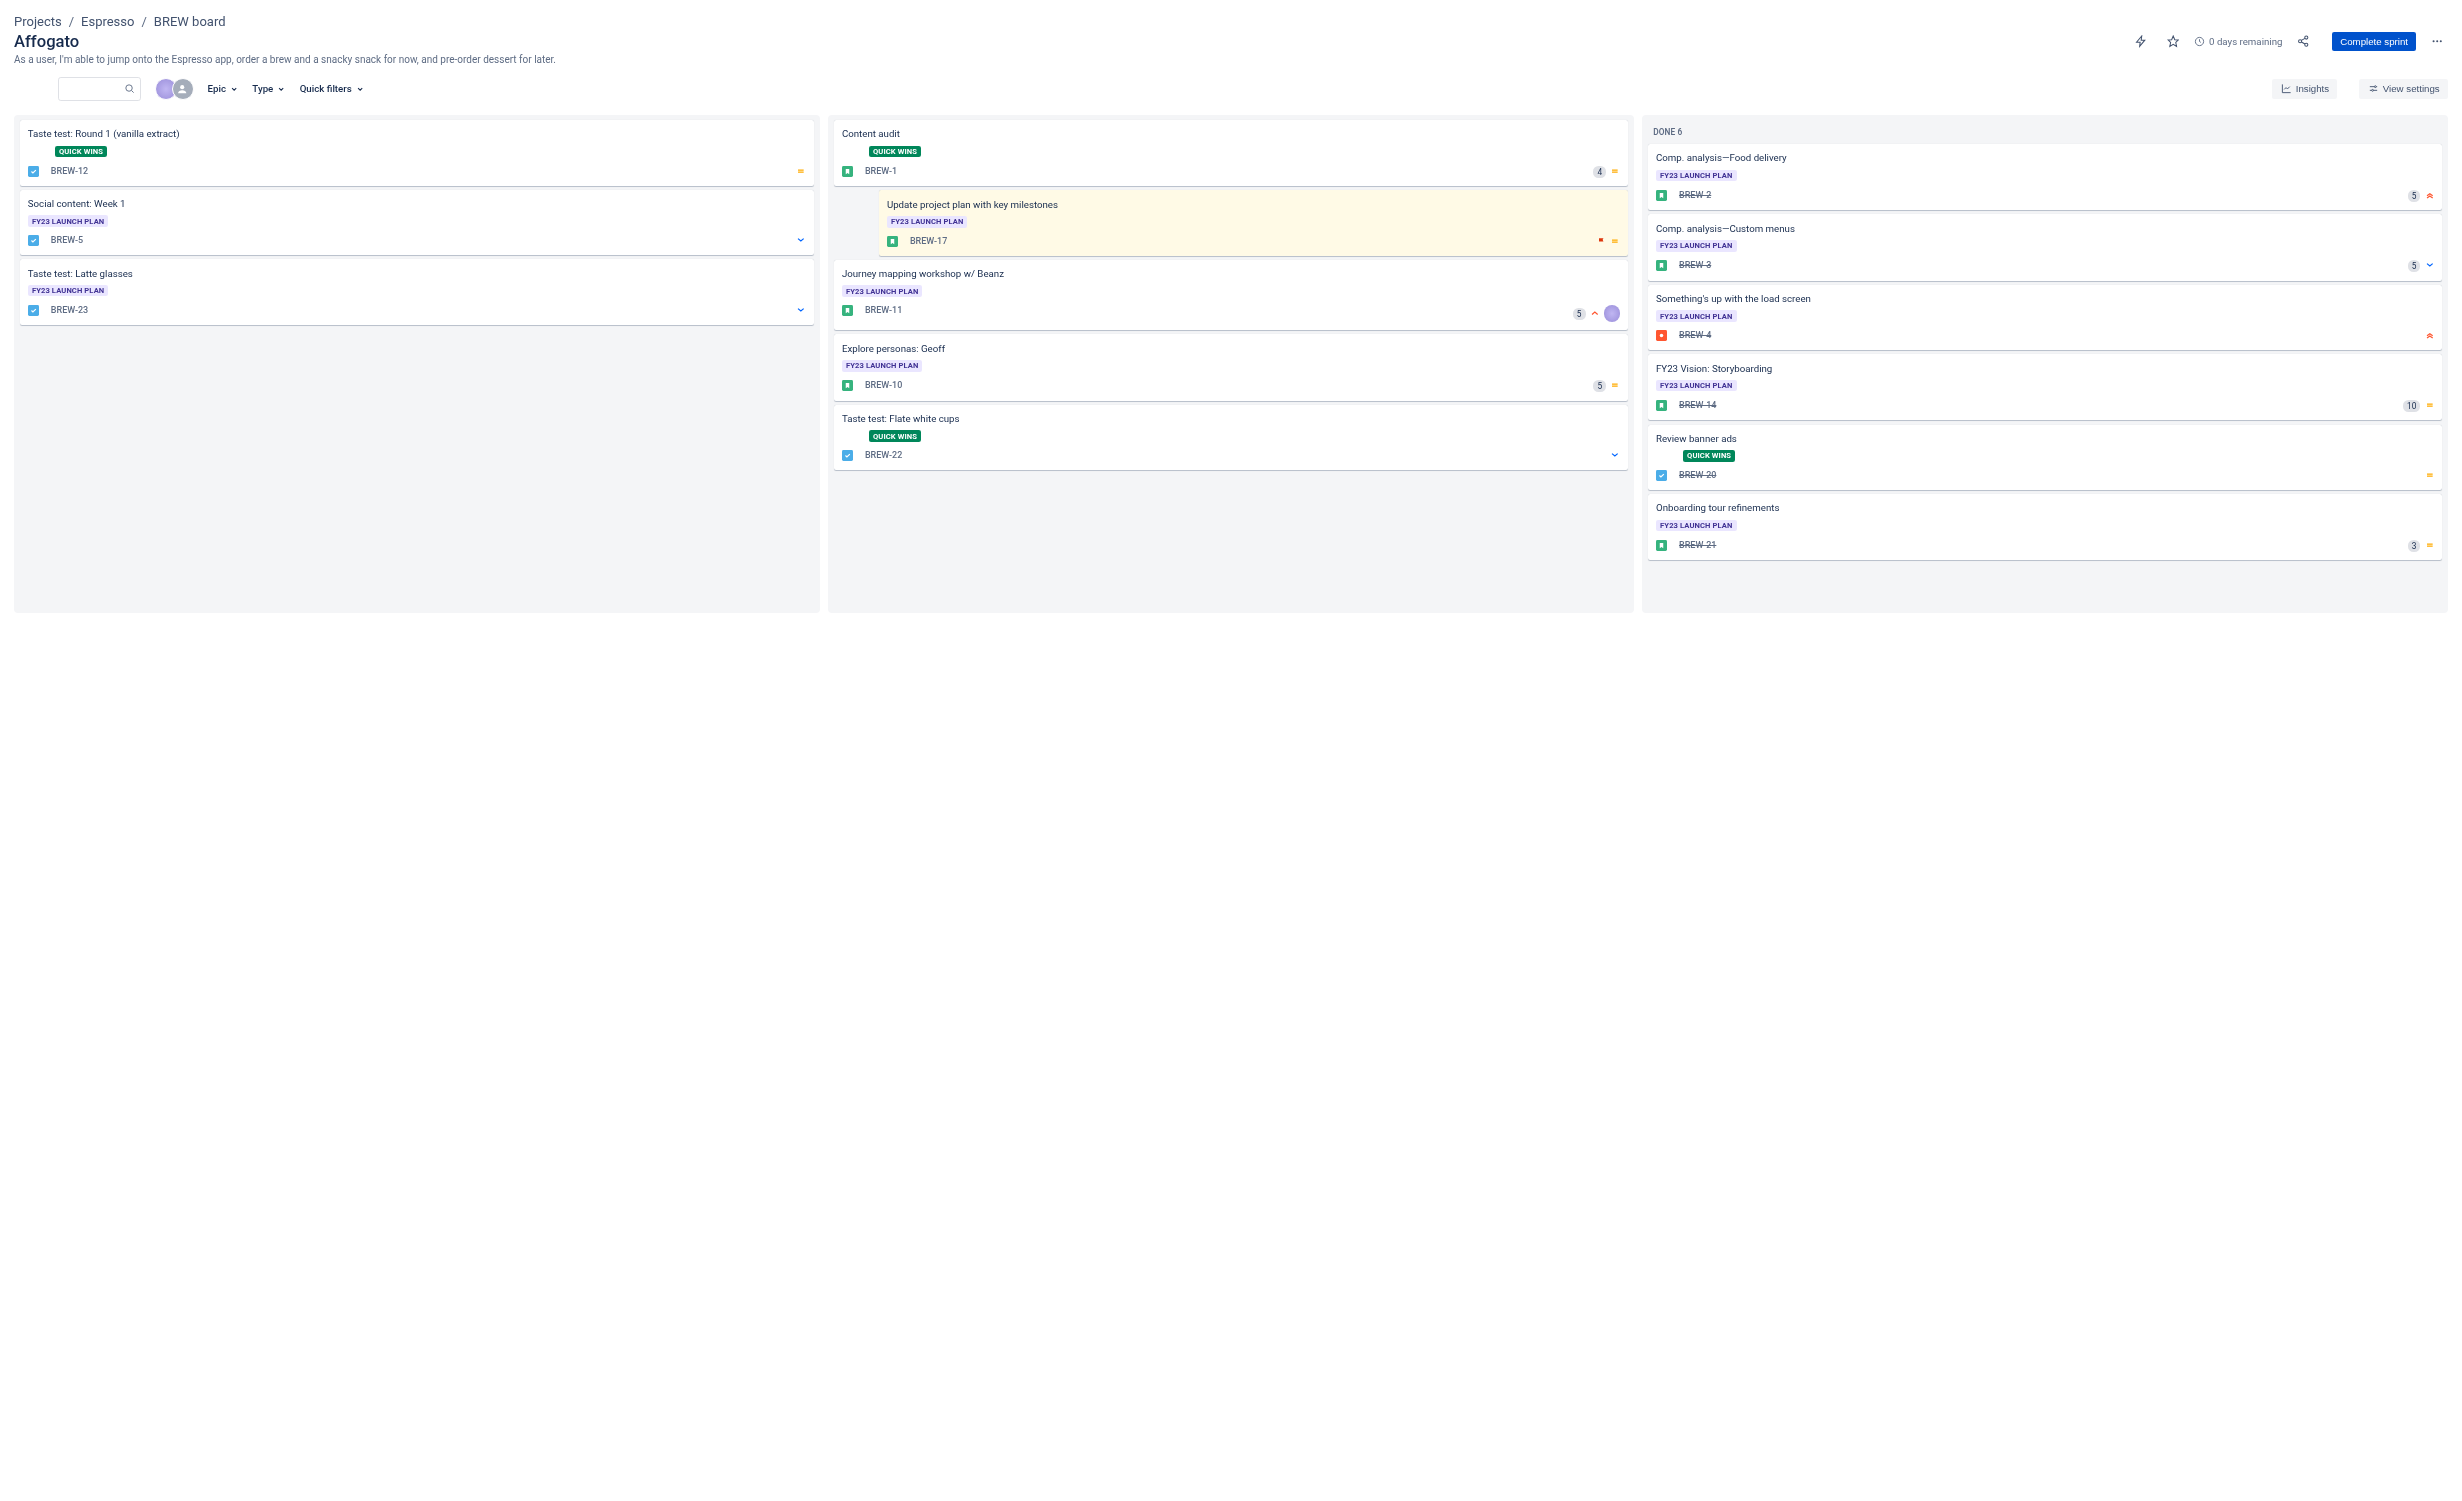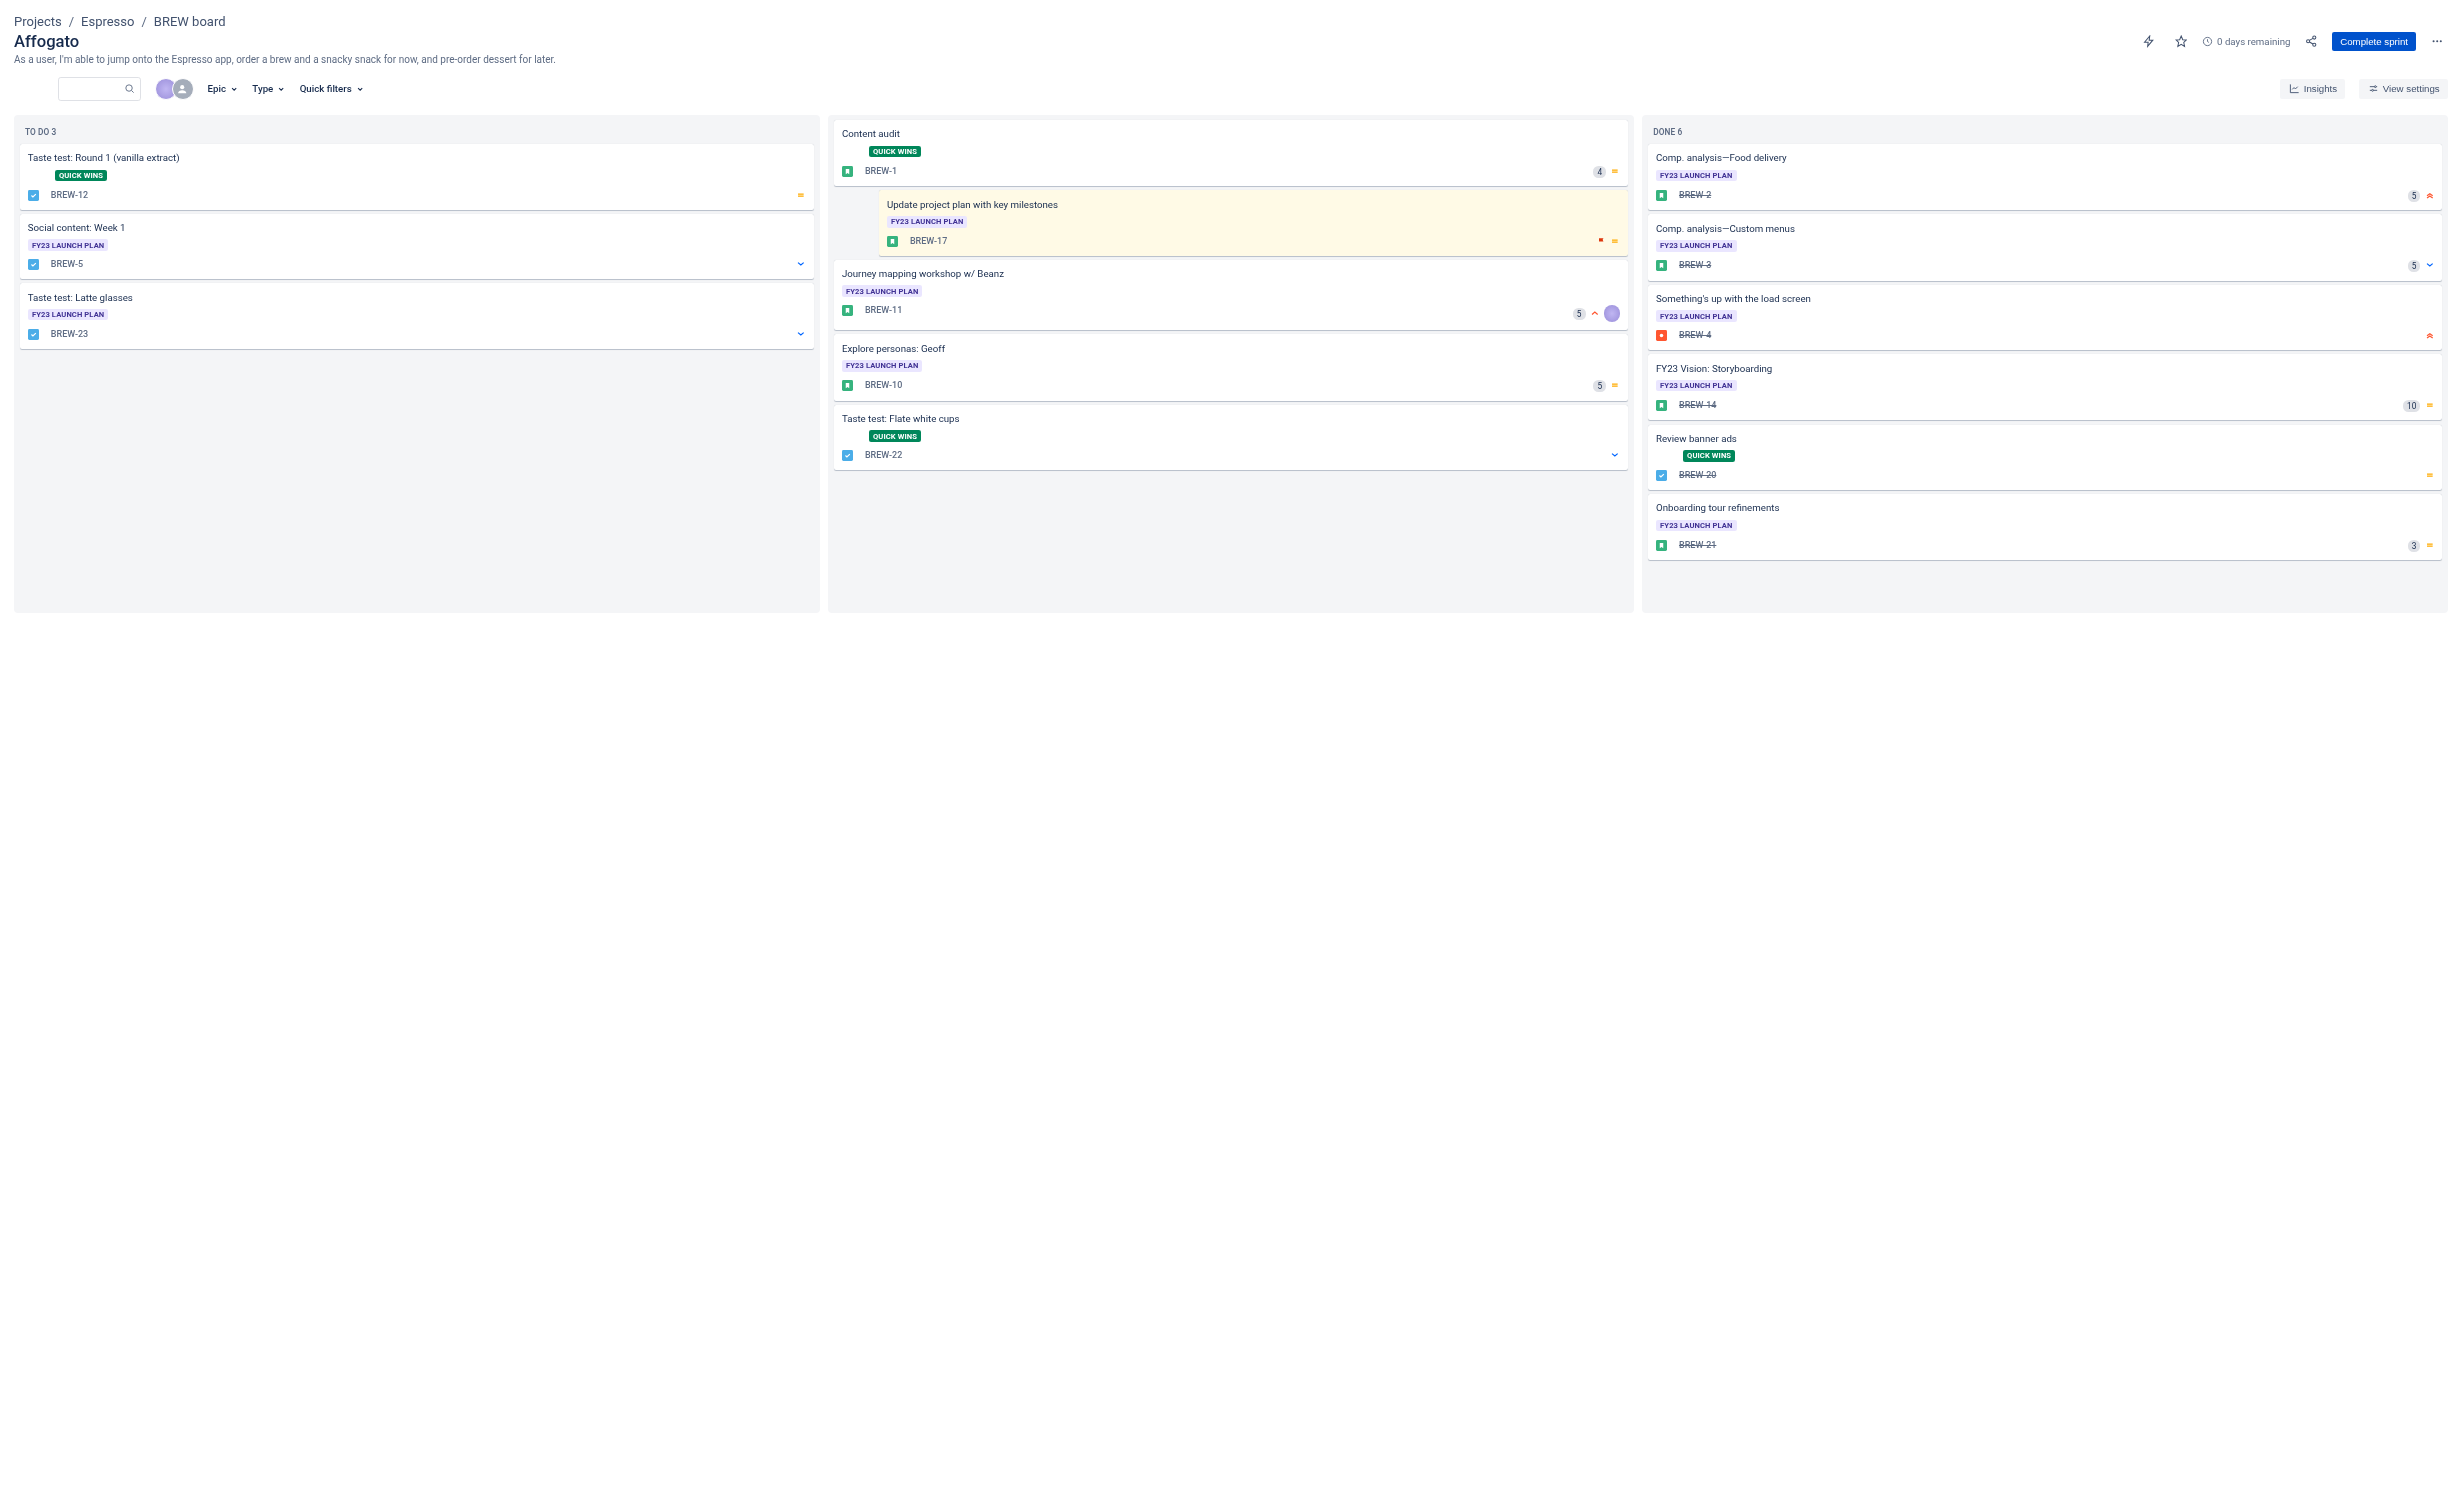--- a/index.html
+++ b/index.html
@@ -11,21 +11,21 @@
     padding: 14px 14px 0 14px;
   }
   a { text-decoration: none; color: #42526E; }
   .breadcrumbs { font-size: 13px; color: #5E6C84; display:flex; align-items:center; gap:7px;}
   .header-row { display:flex; align-items:center; justify-content:space-between; margin-top:1.4px;}
   .sprint-title { font-size: 16.6px; font-weight:500; color:#172B4D; }
   .sprint-goal { color:#5E6C84; font-size:10px; margin-top:1.4px; }
   .header-actions { display:flex; align-items:center; gap:9.7px; }
   .icon-btn { background:none; border:none; cursor:pointer; display:inline-flex; align-items:center; justify-content:center; width:22px; height:22px; border-radius:2.1px; color:#42526E;}
   .days-remaining { display:flex; align-items:center; gap:4.1px; color:#5E6C84; font-size:9.7px;}
-  .btn { border:none; border-radius:2.1px; padding:4.1px 8.3px; font-size:9.7px; font-weight:500; cursor:pointer;}
+  .btn { border:none; border-radius:2.1px; padding:4.1px 8.3px; font-size:9.7px; font-weight:500; cursor:pointer;margin-left:8px;}
   .btn-primary { background:#0052CC; color:#fff;}
   .btn-subtle { background:#F4F5F7; color:#42526E; display:flex; align-items:center; gap:4.1px;}
   .filter-row { display:flex; align-items:center; gap:14px; margin-top:12.4px;padding-left:44px;}
   .search-box { display:flex; align-items:center; border:1.4px solid #DFE1E6; border-radius:2.8px; width:83px; height:23.5px; padding:0 5.5px; justify-content:flex-end;}
   .search-box svg { color:#5E6C84; }
   .avatars { display:flex; align-items:center;}
   .avatars .av { width:22px; height:22px; border-radius:50%; border:1.4px solid #fff; margin-left:-5.5px; display:flex;align-items:center;justify-content:center;color:#fff;font-size:8.3px;}
   .avatars .av:first-child { margin-left:0; background:#998DD9; background-image:radial-gradient(#c0b6f2,#998DD9);}
   .avatars .av:nth-child(2){background:#A5ADBA;}
   .filter-dd { display:flex; align-items:center; gap:4.1px; color:#172B4D; font-weight:500; cursor:pointer;}
@@ -154,23 +154,20 @@
         <path d="M4 8h10M18 8h2M4 16h4M12 16h8"></path>
         <circle cx="16" cy="8" r="2"></circle>
         <circle cx="10" cy="16" r="2"></circle>
       </svg>
     <span>View settings</span>
   </button>
 </div>
 
 <div class="board">
   <div class="column">
-    <div class="col-header">
-      <span>TO DO</span> <span>3</span>
-    </div>
     <div id="col-todo">
       <div class="card">
         <div class="card-title">Taste test: Round 1 (vanilla extract)</div>
         <span class="label quick">QUICK WINS</span>
         <div class="card-footer">
           <span class="type-icon type-task">
               <svg viewBox="0 0 24 24">
                 <path d="M5 12l5 5L20 7" stroke="#fff" stroke-width="4" fill="none"></path>
               </svg>
             </span>

